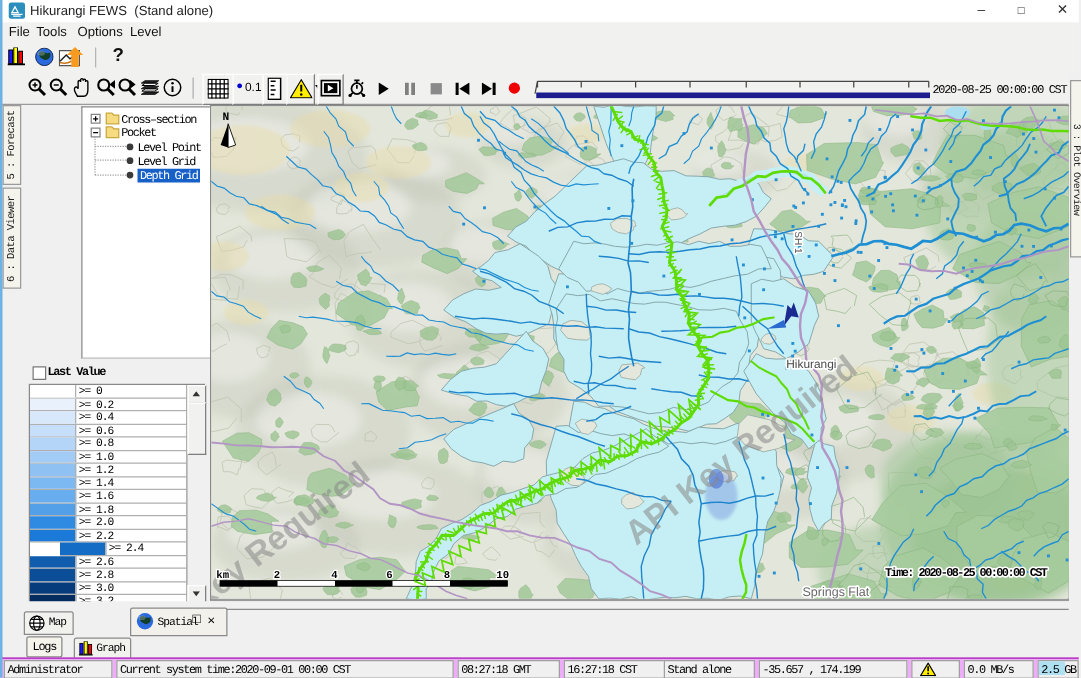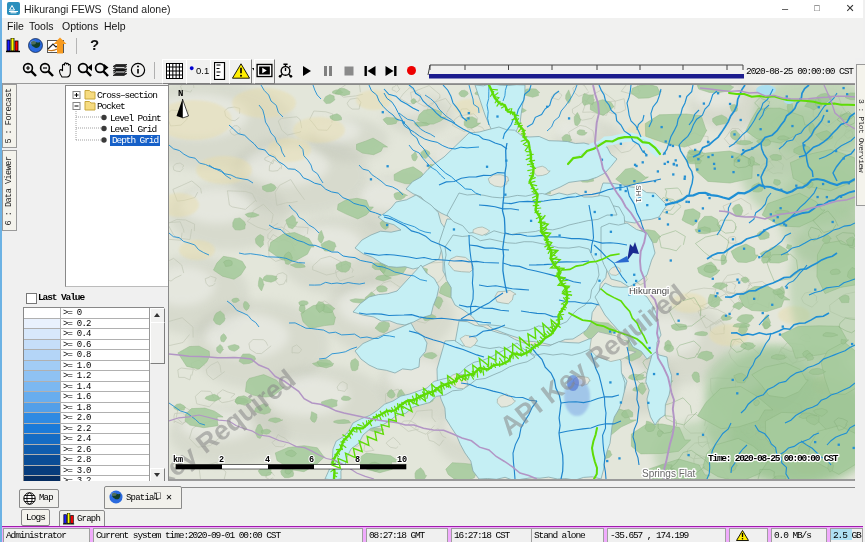--- a/index.html
+++ b/index.html
@@ -62,21 +62,21 @@
   <div id="title-tx" class="abs">Hikurangi FEWS&nbsp;&nbsp;(Stand alone)</div>
   <div class="winbtn abs" style="left:770px;">–</div>
   <div class="winbtn abs" style="left:802px;font-size:9px;">□</div>
   <div class="winbtn abs" style="left:835px;">✕</div>
  </div>
 
  <div id="menubar" class="abs">
   <span style="left:7px;">File</span>
       <span style="left:29px;">Tools</span>
   <span style="left:62px;">Options</span>
-      <span style="left:104px;">Help</span>
+      <span style="left:104px;">Level</span>
  </div>
 
  <div id="tb1" class="abs">
   <svg class="abs" style="left:6px;top:3px" width="15" height="15" viewBox="0 0 15 15">
    <rect x="1" y="2" width="3" height="11" fill="#1a1aff" stroke="#000" stroke-width="0.8"></rect>
    <rect x="5" y="0" width="3" height="13" fill="#ffff00" stroke="#000" stroke-width="0.8"></rect>
    <rect x="9" y="3" width="3" height="10" fill="#ff0000" stroke="#000" stroke-width="0.8"></rect>
    <path d="M0 13.5 H14" stroke="#000" stroke-width="1.4"></path>
   </svg>
   <svg class="abs" style="left:28px;top:3px" width="15" height="15" viewBox="0 0 15 15">
@@ -297,21 +297,21 @@
           <div class="ltx">&gt;= 1.8</div>
         </div>
         <div class="lrow" style="top:105px;">
           <div class="lsw" style="background:#2f8ae2;"></div>
           <div class="ltx">&gt;= 2.0</div>
         </div>
         <div class="lrow" style="top:115.5px;">
           <div class="lsw" style="background:#1b7ad8;"></div>
           <div class="ltx">&gt;= 2.2</div>
         </div>
-        <div class="lrow" style="top:126px;">
+        <div class="lrow" style="top:126px;margin-left:24px;">
           <div class="lsw" style="background:#156cc4;"></div>
           <div class="ltx">&gt;= 2.4</div>
         </div>
         <div class="lrow" style="top:136.5px;">
           <div class="lsw" style="background:#105dae;"></div>
           <div class="ltx">&gt;= 2.6</div>
         </div>
         <div class="lrow" style="top:147px;">
           <div class="lsw" style="background:#0b4d96;"></div>
           <div class="ltx">&gt;= 2.8</div>

